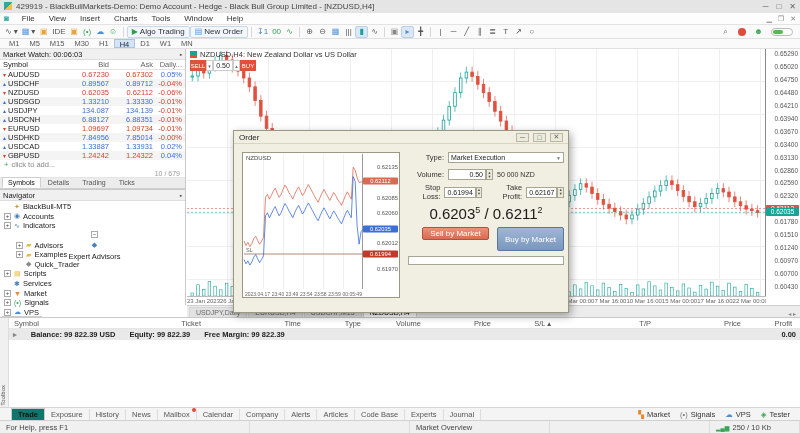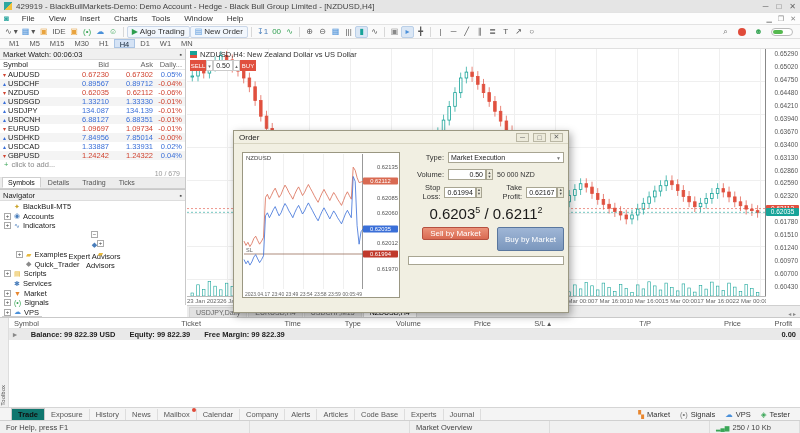--- a/index.html
+++ b/index.html
@@ -412,21 +412,21 @@
           <div class="nav-item" style="padding-left: 4px;">
             <span class="nav-exp">+</span>
             <span class="nav-glyph" style="color: rgb(74, 126, 187);">∿</span>
             <span>Indicators</span>
           </div>
           <div class="nav-item" style="padding-left: 4px; flex-direction: column;">
             <span class="nav-exp">−</span>
             <span class="nav-glyph" style="color: rgb(74, 126, 187);">◆</span>
             <span>Expert Advisors</span>
           </div>
-          <div class="nav-item" style="padding-left: 16px; flex-direction: column;">
+          <div class="nav-item" style="padding-left: 16px;">
             <span class="nav-exp">+</span>
             <span class="nav-glyph" style="color: rgb(232, 185, 60);">▰</span>
             <span>Advisors</span>
           </div>
           <div class="nav-item" style="padding-left: 16px;">
             <span class="nav-exp">+</span>
             <span class="nav-glyph" style="color: rgb(232, 185, 60);">▰</span>
             <span>Examples</span>
           </div>
           <div class="nav-item" style="padding-left: 16px;">

